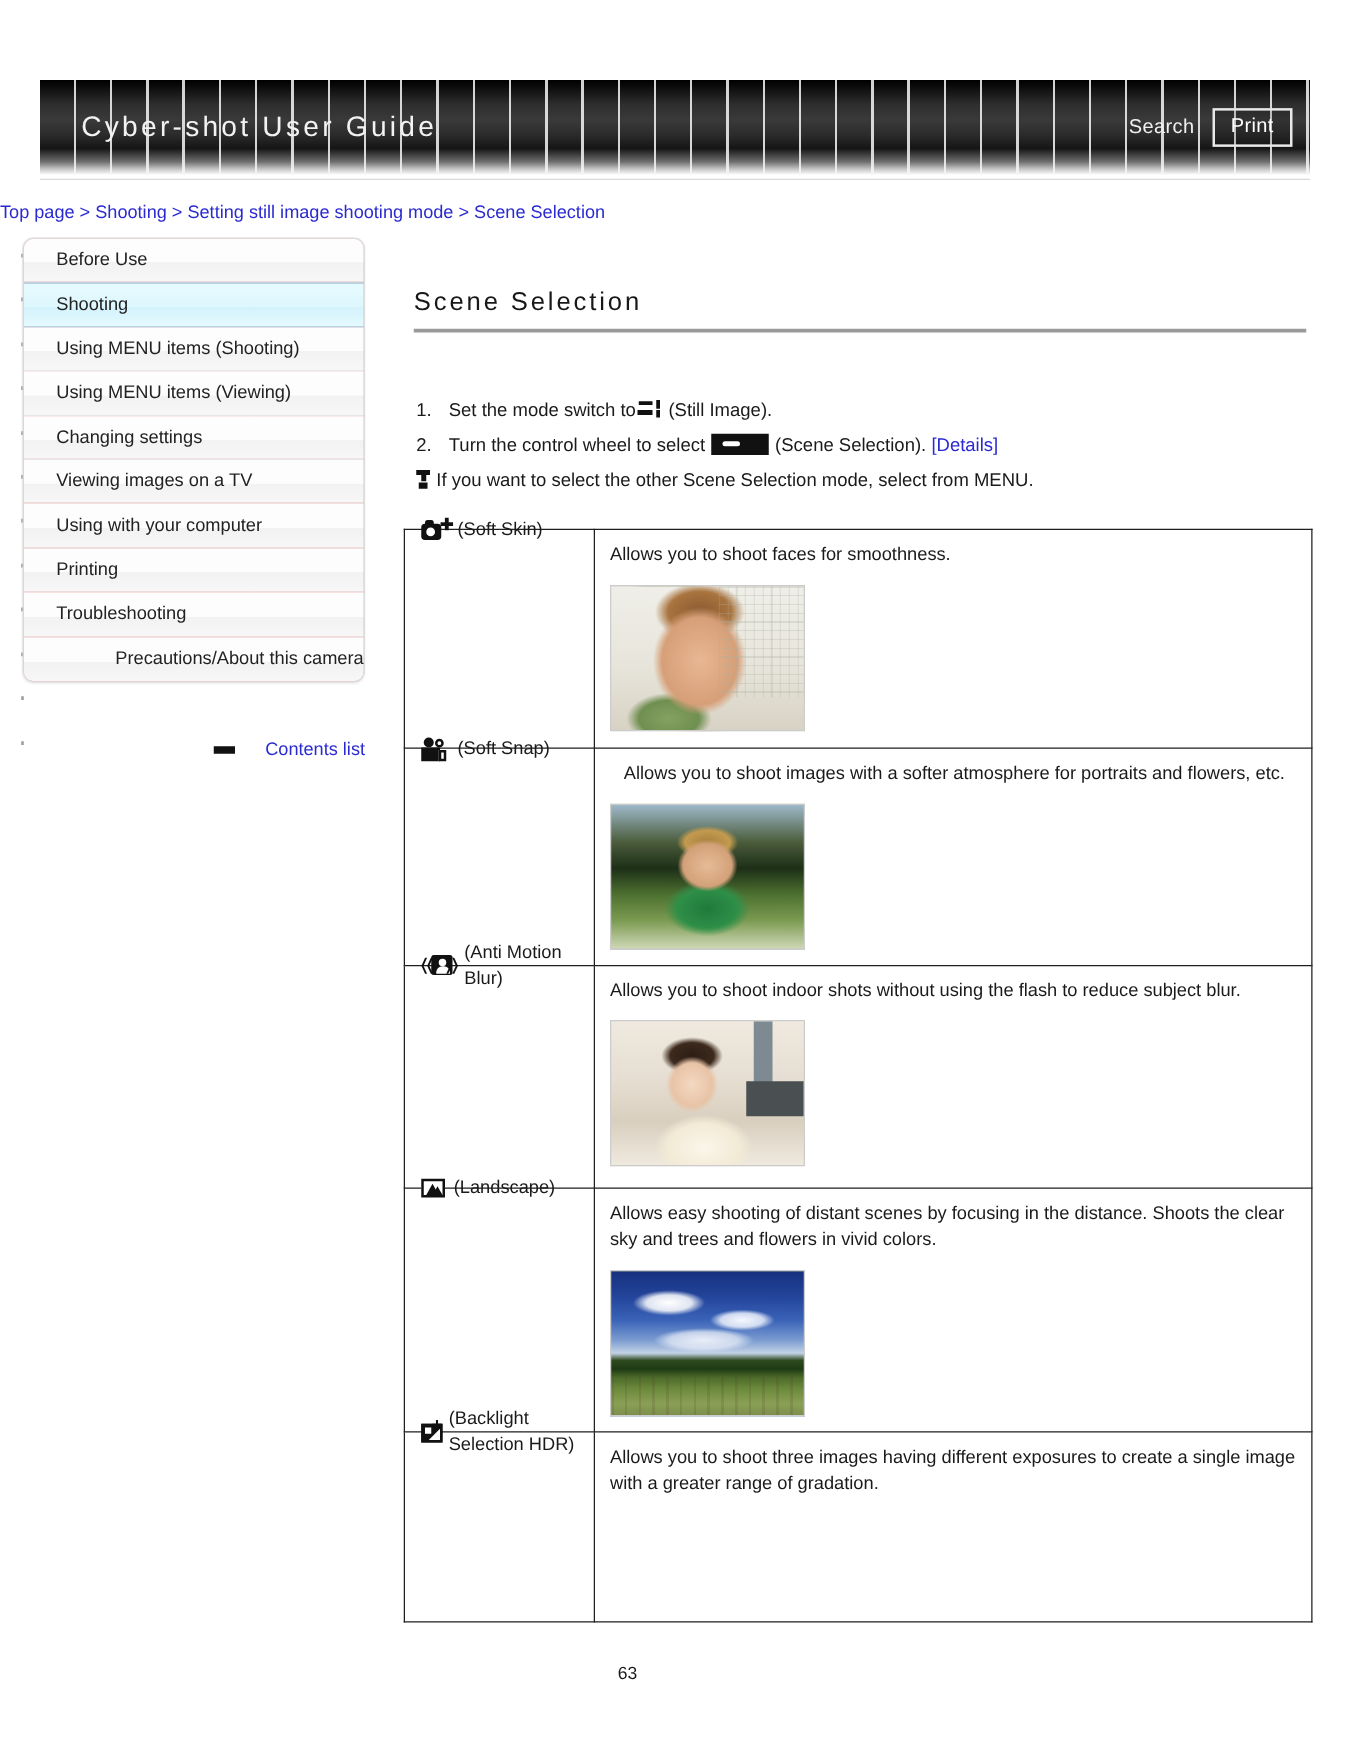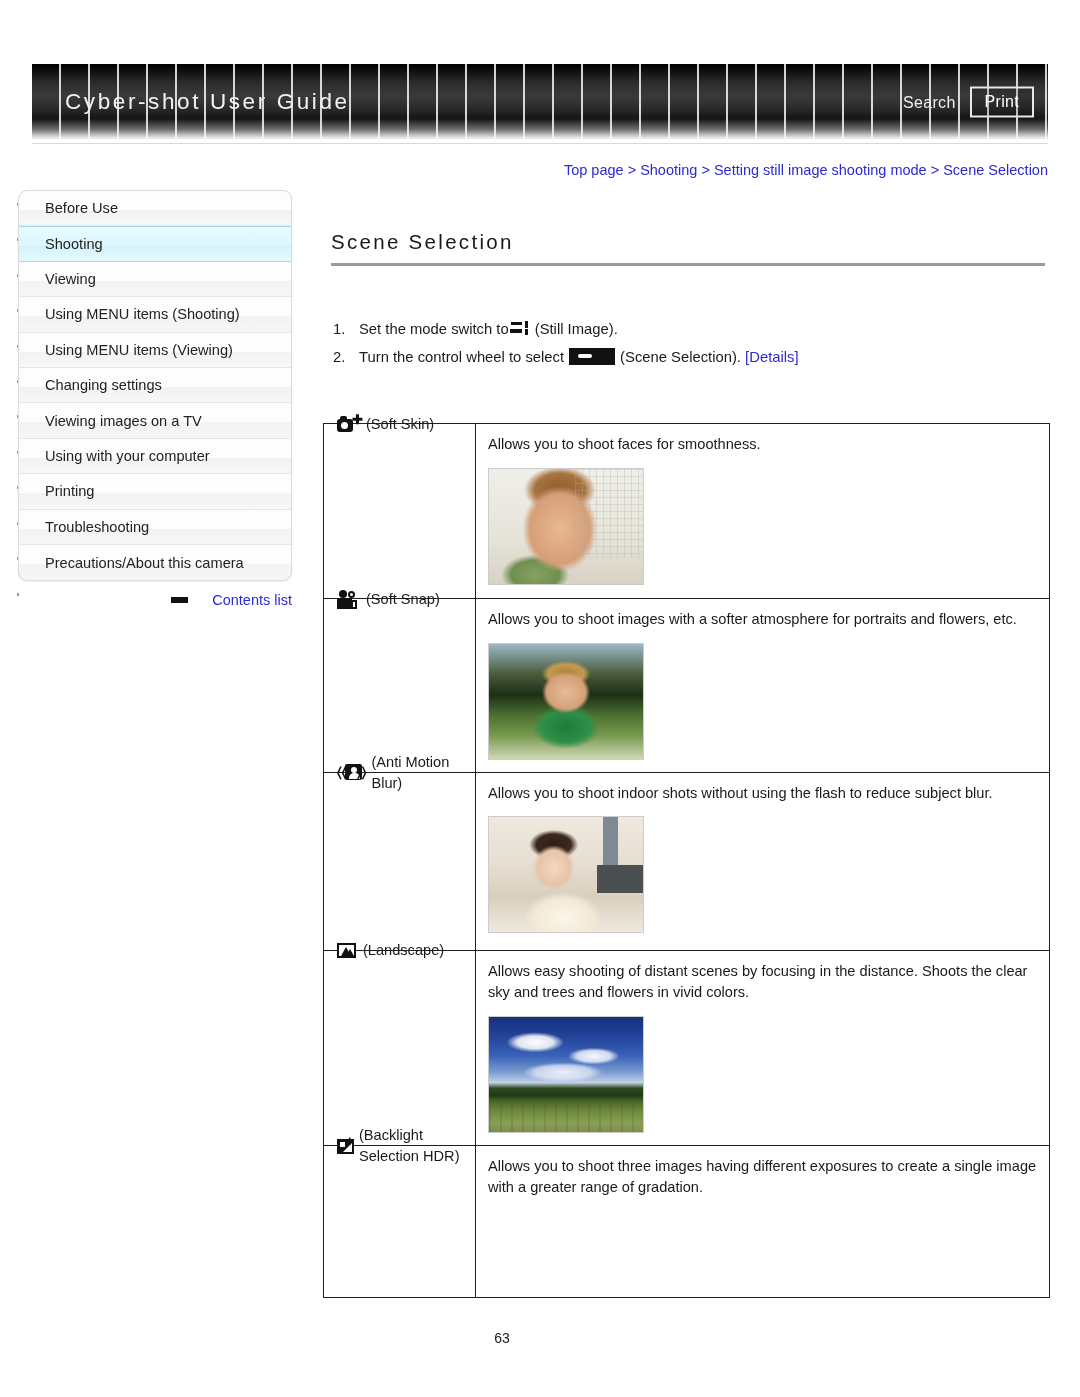--- a/index.html
+++ b/index.html
@@ -80,21 +80,20 @@
     left: 32px; top: 143px;
     width: 1016px; height: 1px;
     background: #d9d9d9;
   }
 
   
   .breadcrumb {
     position: absolute;
     left: 0; top: 162px;
     width: 1048px;
-    text-align: right;
     font-size: 14.5px;
     color: #2a2ad0;
     white-space: nowrap;
   }
 
   
   .sidebar {
     position: absolute;
     left: 18px; top: 190px;
     width: 274px;
@@ -108,21 +107,21 @@
     position: relative;
     height: 35.4px;
     display: flex; align-items: center;
     padding-left: 26px;
     font-size: 14.6px;
     color: #222;
     background: linear-gradient(to bottom, #fdfdfd 0%, #fdfdfd 55%, #f2f2f2 56%, #f7f7f7 100%);
     border-bottom: 1px solid #e6e6e6;
     white-space: nowrap;
   }
-  .nav-item:last-child { border-bottom: none; }
+  .nav-item:last-child { border-bottom: none; justify-content: flex-end; }
   .nav-item.active {
     background: linear-gradient(to bottom, #e7fbff 0%, #ddf7fd 55%, #d4f2fb 56%, #e4f9fe 100%);
     border: 1px solid #9fdcef;
     border-left: none; border-right: none;
   }
   .edge-dots {
     position: absolute;
     left: 15px; top: 190px;
     width: 8px;
   }
@@ -466,23 +465,20 @@
     </div>
 
   <div class="sidebar" id="sidebar">
       <div class="nav-item">
         <span>Before Use</span>
       </div>
       <div class="nav-item active">
         <span>Shooting</span>
       </div>
       <div class="nav-item">
-        <span>Viewing</span>
-      </div>
-      <div class="nav-item">
         <span>Using MENU items (Shooting)</span>
       </div>
       <div class="nav-item">
         <span>Using MENU items (Viewing)</span>
       </div>
       <div class="nav-item">
         <span>Changing settings</span>
       </div>
       <div class="nav-item">
         <span>Viewing images on a TV</span>
@@ -510,20 +506,23 @@
   <div class="title-rule"></div>
 
 
   <div class="steps">
     <span class="step">
       <span class="step-num">1.</span><span>Set the mode switch to</span><span class="ico ico-stillimage"><i class="b1"></i><i class="b2"></i><i class="b3"></i><i class="b4"></i></span><span>(Still Image).</span>
     </span>
     <span class="step">
       <span class="step-num">2.</span><span>Turn the control wheel to select</span><span class="ico ico-wheel"></span><span>(Scene Selection).</span>
       <span class="details-link">[Details]</span>
+    </span>
+    <span class="note">
+      <span class="ico ico-tip"><i class="t1"></i><i class="t2"></i><i class="t3"></i></span><span>If you want to select the other Scene Selection mode, select from MENU.</span>
     </span>
   </div>
 
   <table class="mode-table">
     <tbody id="table-body">
         <tr style="height: 175px;">
           <td class="col-icon">
             <div class="cell-icon">
               <div class="label-wrap">
                 <span class="gl gl-softskin">
@@ -535,21 +534,21 @@
               </div>
             </div>
           </td>
           <td>
             <div class="cell-desc">
               <span class="desc-text">Allows you to shoot faces for smoothness.</span>
               <div class="thumb th-softskin"></div>
             </div>
           </td>
         </tr>
-        <tr style="height: 153px;">
+        <tr style="height: 153px; text-align: center;">
           <td class="col-icon">
             <div class="cell-icon">
               <div class="label-wrap">
                 <span class="gl gl-softsnap">
                   <span class="head"></span>
                   <span class="body"></span>
                   <span class="head2"></span>
                   <span class="body2"></span>
                 </span>
                 <span>(Soft Snap)</span>

